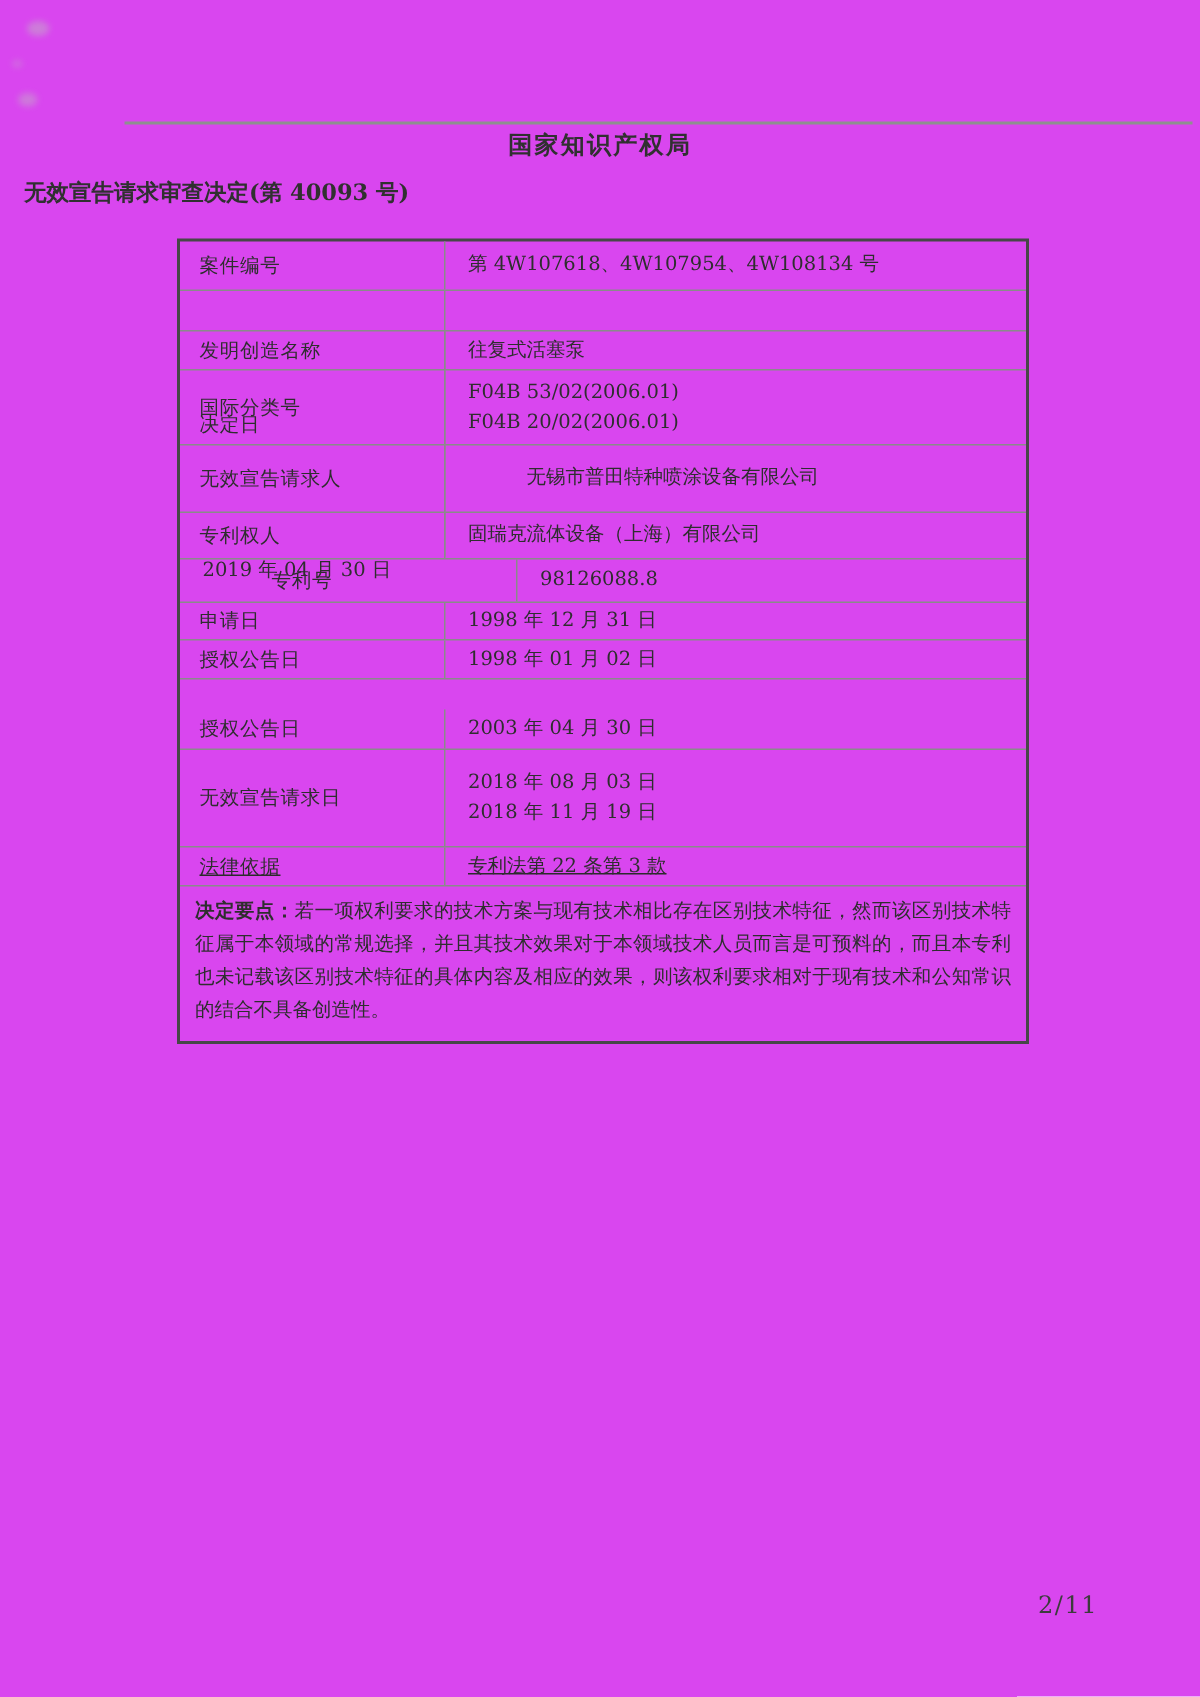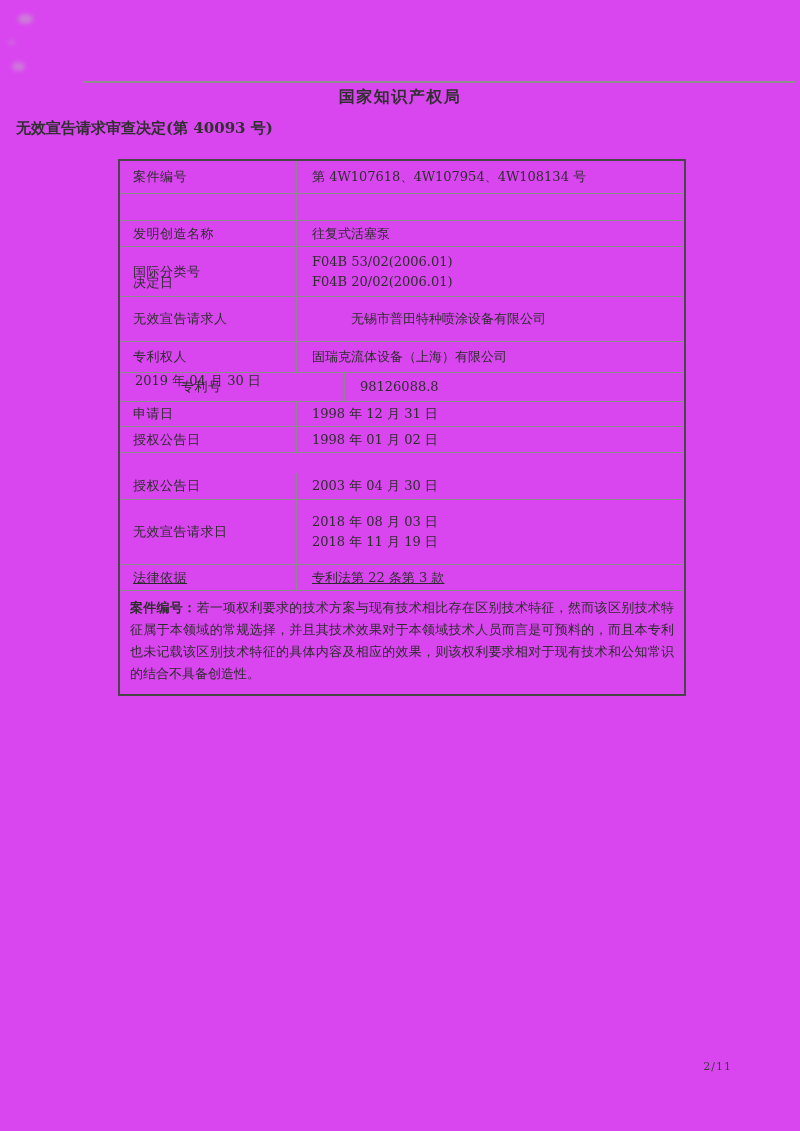--- a/index.html
+++ b/index.html
@@ -44,21 +44,21 @@
   .r5{height:45px;gap:39px;} .r6{height:31px;} .r7{height:29px;padding-left:48px;} .r8{height:25px;}
   .r9{height:26px;} .r10{height:27px;margin-top:20px;} .r11{height:65px;} .r12{height:26px;text-decoration:underline;}
   .summary{
     padding:6px 10px 9px 10px;font-size:13px;line-height:22px;
     text-align:justify;color:#2e2e2e;
   }
   .summary .lead{font-weight:bold;}
   
   .footer{
     position:absolute;right:68px;top:1060px;
-    font-size:11px;letter-spacing:1px;color:#3c3c3c;
+    font-size:16px;letter-spacing:1px;color:#3c3c3c;
   }
 </style>
 </head>
 <body>
 
 <div class="page">
 
   <div class="smudge s1"></div>
   <div class="smudge s2"></div>
   <div class="smudge s3"></div>
@@ -148,19 +148,19 @@
       </div>
     </div>
 
     <div class="row r12">
       <div class="cell label">法律依据</div>
       <div class="cell value">
         <div>专利法第 22 条第 3 款</div>
       </div>
     </div>
 
-    <div class="summary"><span class="lead">案件编号：</span><span>若一项权利要求的技术方案与现有技术相比存在区别技术特征，然而该区别技术特征属于本领域的常规选择，并且其技术效果对于本领域技术人员而言是可预料的，而且本专利也未记载该区别技术特征的具体内容及相应的效果，则该权利要求相对于现有技术和公知常识的结合不具备创造性。</span></div>
+    <div class="summary"><span class="lead">决定要点：</span><span>若一项权利要求的技术方案与现有技术相比存在区别技术特征，然而该区别技术特征属于本领域的常规选择，并且其技术效果对于本领域技术人员而言是可预料的，而且本专利也未记载该区别技术特征的具体内容及相应的效果，则该权利要求相对于现有技术和公知常识的结合不具备创造性。</span></div>
 
   </div>
 
   <div class="footer">2/11</div>
 
 </div>
 
 </body></html>

